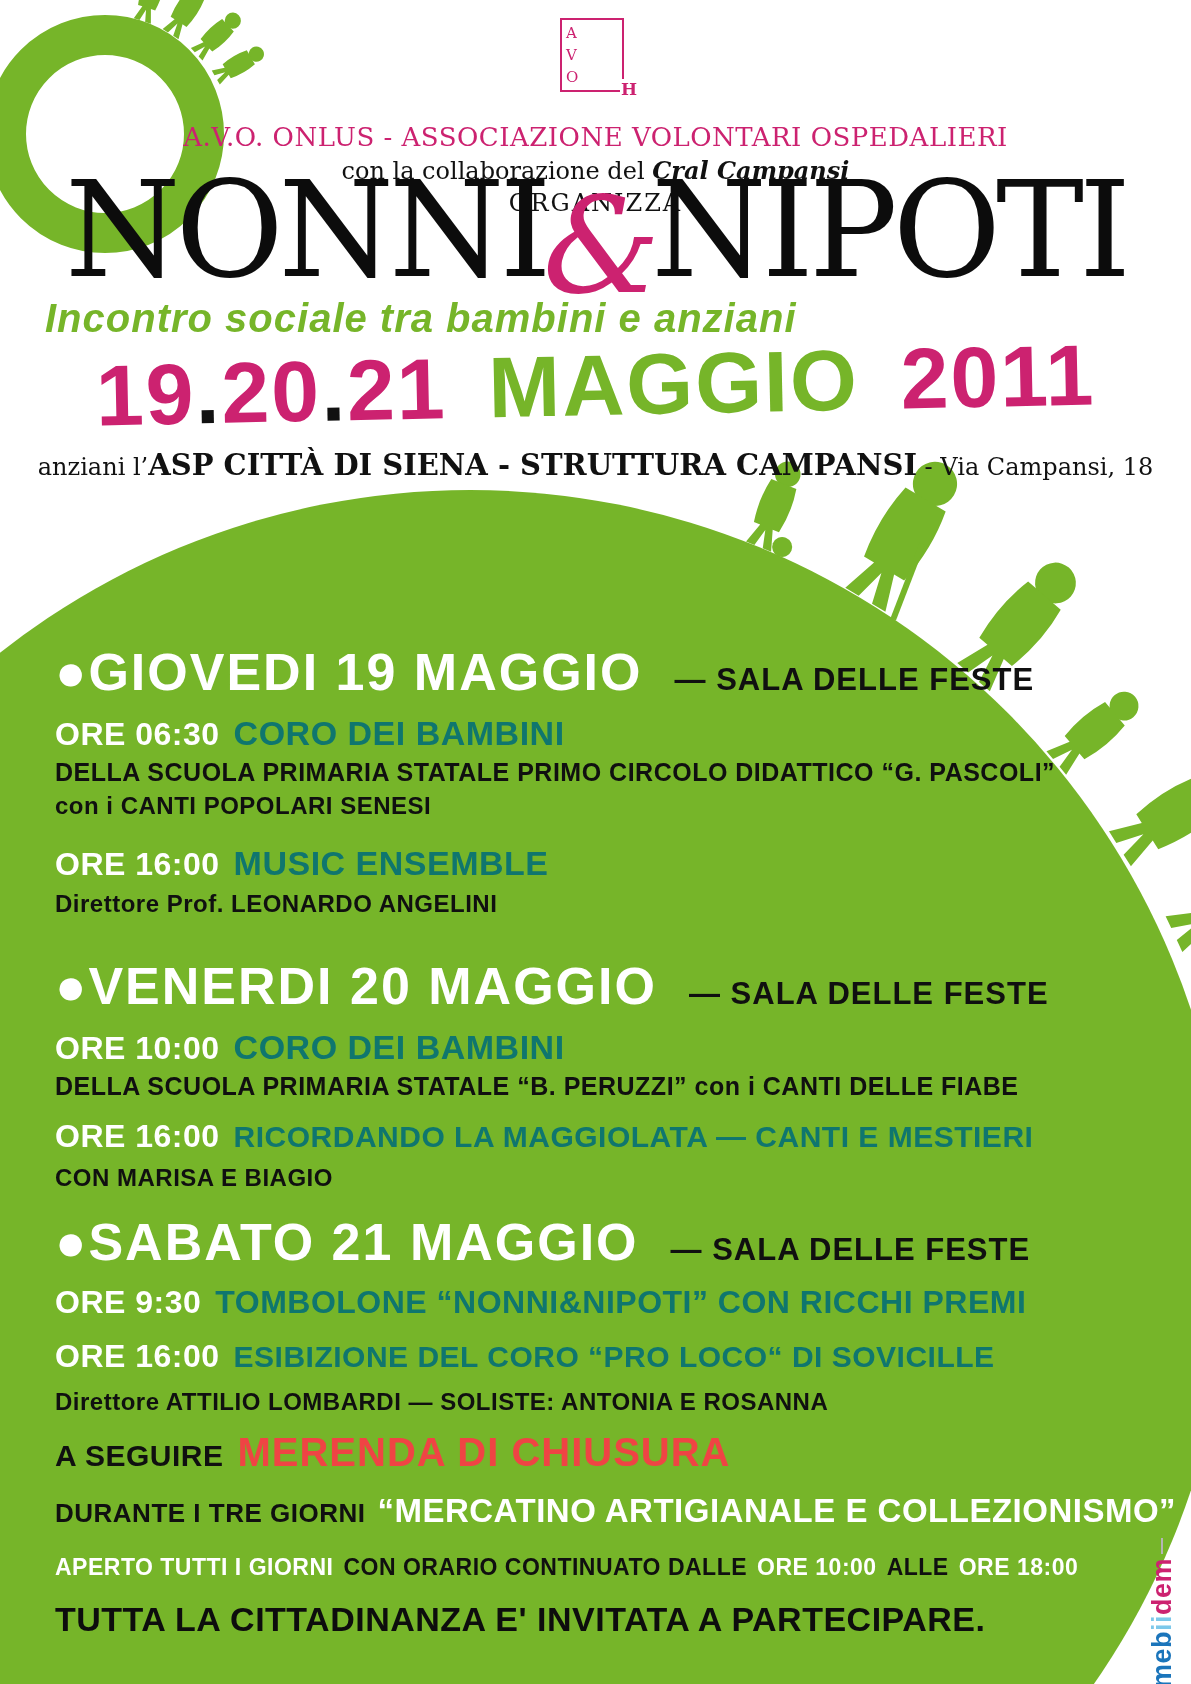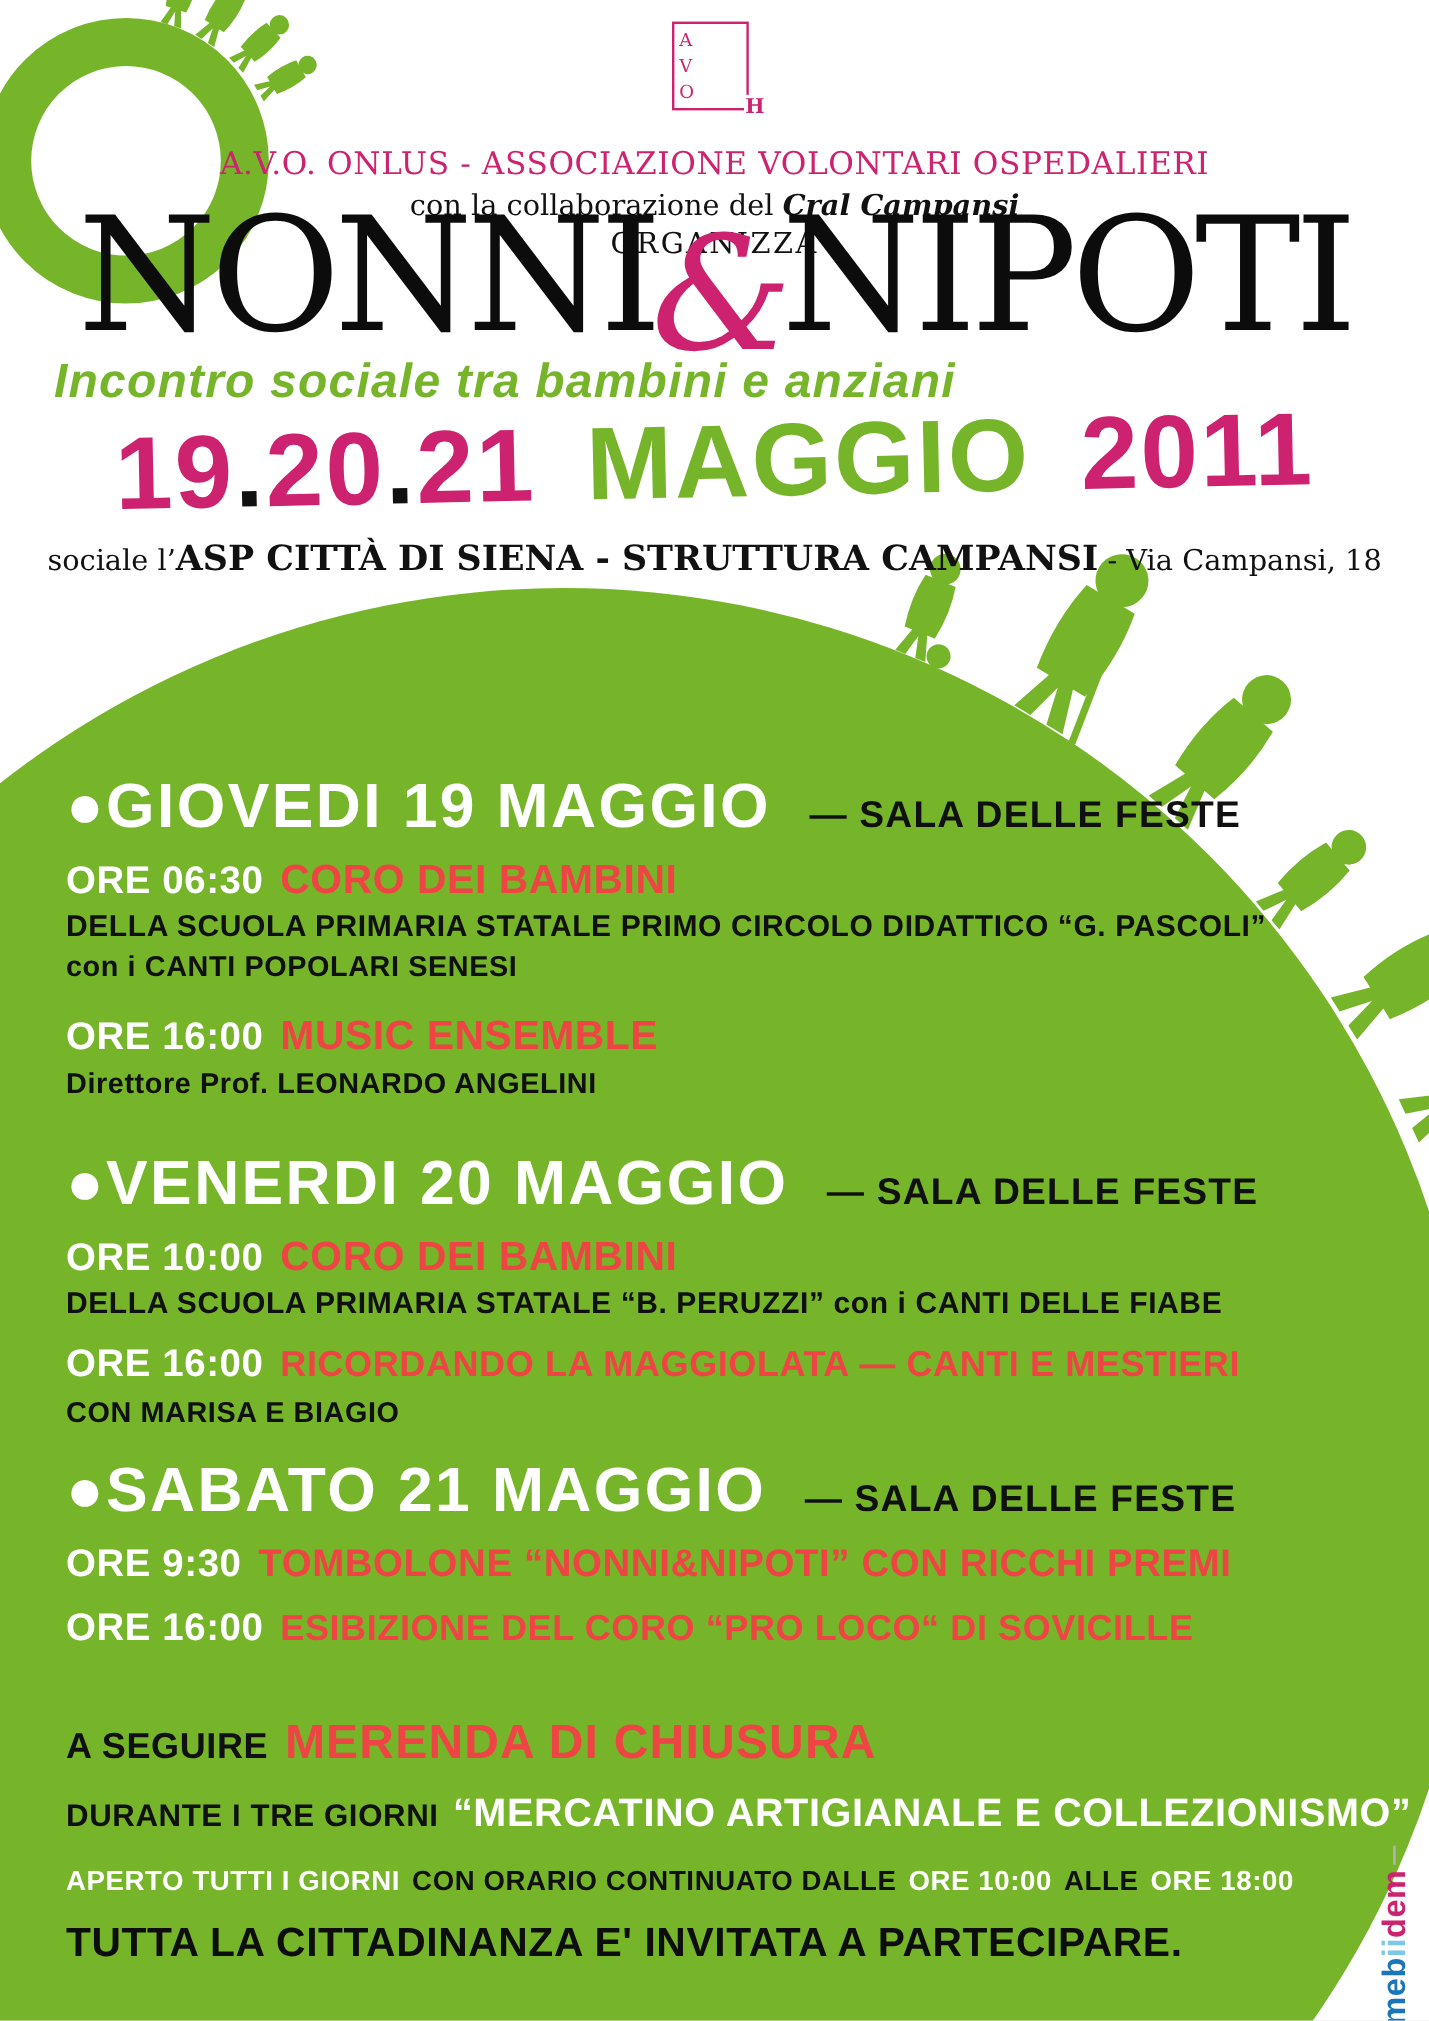--- a/index.html
+++ b/index.html
@@ -49,21 +49,21 @@
     font-family:"DejaVu Serif", serif; font-size:24px; color:#111; white-space:nowrap;}
   .venueline .vname{font-weight:bold; font-size:29px;}
   
   .program{position:absolute; inset:0;}
   .pl{position:absolute; left:55px; white-space:nowrap;}
   .hand{font-weight:bold; letter-spacing:.5px;}
   .heading{top:562px; font-size:46px; color:#101010;}
   .dayrow{font-size:52px; color:#ffffff; letter-spacing:2px;}
   .dayrow .room{font-size:31px; color:#101010; margin-left:32px; letter-spacing:1px;}
   .orerow .time{font-size:32px; color:#ffffff; margin-right:14px;}
-  .orerow .ename{font-size:34px; color:#ef4444;}
+  .orerow .ename{font-size:34px; color:#0f766e;}
   .detail{font-size:25px; color:#101010;}
   .detail-sm{font-size:24px; color:#101010;}
   .closing .pfx{font-size:30px; color:#101010; margin-right:14px;}
   .closing .main{font-size:40px; color:#ef4444; letter-spacing:1px;}
   .market .pfx{font-size:26px; color:#101010; margin-right:12px;}
   .market .main{font-size:33px; color:#ffffff;}
   .openrow{font-size:23px;}
   .openrow .w{color:#ffffff; margin-right:10px;} .openrow .b{color:#101010; margin-right:10px;}
   .footer-line{top:1600px; font-size:34px; color:#0d0d0d; letter-spacing:.5px;}
   
@@ -145,21 +145,21 @@
   </div>
 
   <div class="organizza">ORGANIZZA</div>
 
   <h1 class="title"><span>NONNI</span><span class="amp">&amp;</span><span>NIPOTI</span></h1>
 
   <div class="tagline">Incontro sociale tra bambini e anziani</div>
 
   <div class="dateline"><span class="m">19</span><span class="k">.</span><span class="m">20</span><span class="k">.</span><span class="m">21</span><span> </span><span class="g">MAGGIO</span><span> </span><span class="m">2011</span></div>
 
-  <div class="venueline"><span>sociale l’</span><span class="vname">ASP CITTÀ DI SIENA - STRUTTURA CAMPANSI</span><span> - Via Campansi, 18</span></div>
+  <div class="venueline"><span>anziani l’</span><span class="vname">ASP CITTÀ DI SIENA - STRUTTURA CAMPANSI</span><span> - Via Campansi, 18</span></div>
 
   <div class="program">
 
 
     <div class="pl hand dayrow" style="top:642px">
       <span>●GIOVEDI 19 MAGGIO</span><span class="room">— SALA DELLE FESTE</span>
     </div>
     <div class="pl hand orerow" style="top:714px">
       <span class="time">ORE 06:30</span><span class="ename">CORO DEI BAMBINI</span>
     </div>
@@ -184,20 +184,21 @@
 
     <div class="pl hand dayrow" style="top:1212px">
       <span>●SABATO 21 MAGGIO</span><span class="room">— SALA DELLE FESTE</span>
     </div>
     <div class="pl hand orerow" style="top:1284px">
       <span class="time">ORE 9:30</span><span class="ename" style="font-size:32px">TOMBOLONE “NONNI&amp;NIPOTI” CON RICCHI PREMI</span>
     </div>
     <div class="pl hand orerow" style="top:1338px">
       <span class="time">ORE 16:00</span><span class="ename" style="font-size:30px">ESIBIZIONE DEL CORO “PRO LOCO“ DI SOVICILLE</span>
     </div>
+    <div class="pl hand detail-sm" style="top:1388px">Direttore ATTILIO LOMBARDI — SOLISTE: ANTONIA E ROSANNA</div>
 
     <div class="pl hand closing" style="top:1430px">
       <span class="pfx">A SEGUIRE</span><span class="main">MERENDA DI CHIUSURA</span>
     </div>
 
     <div class="pl hand market" style="top:1492px">
       <span class="pfx">DURANTE I TRE GIORNI</span><span class="main">“MERCATINO ARTIGIANALE E COLLEZIONISMO”</span>
     </div>
 
     <div class="pl hand openrow" style="top:1554px">

